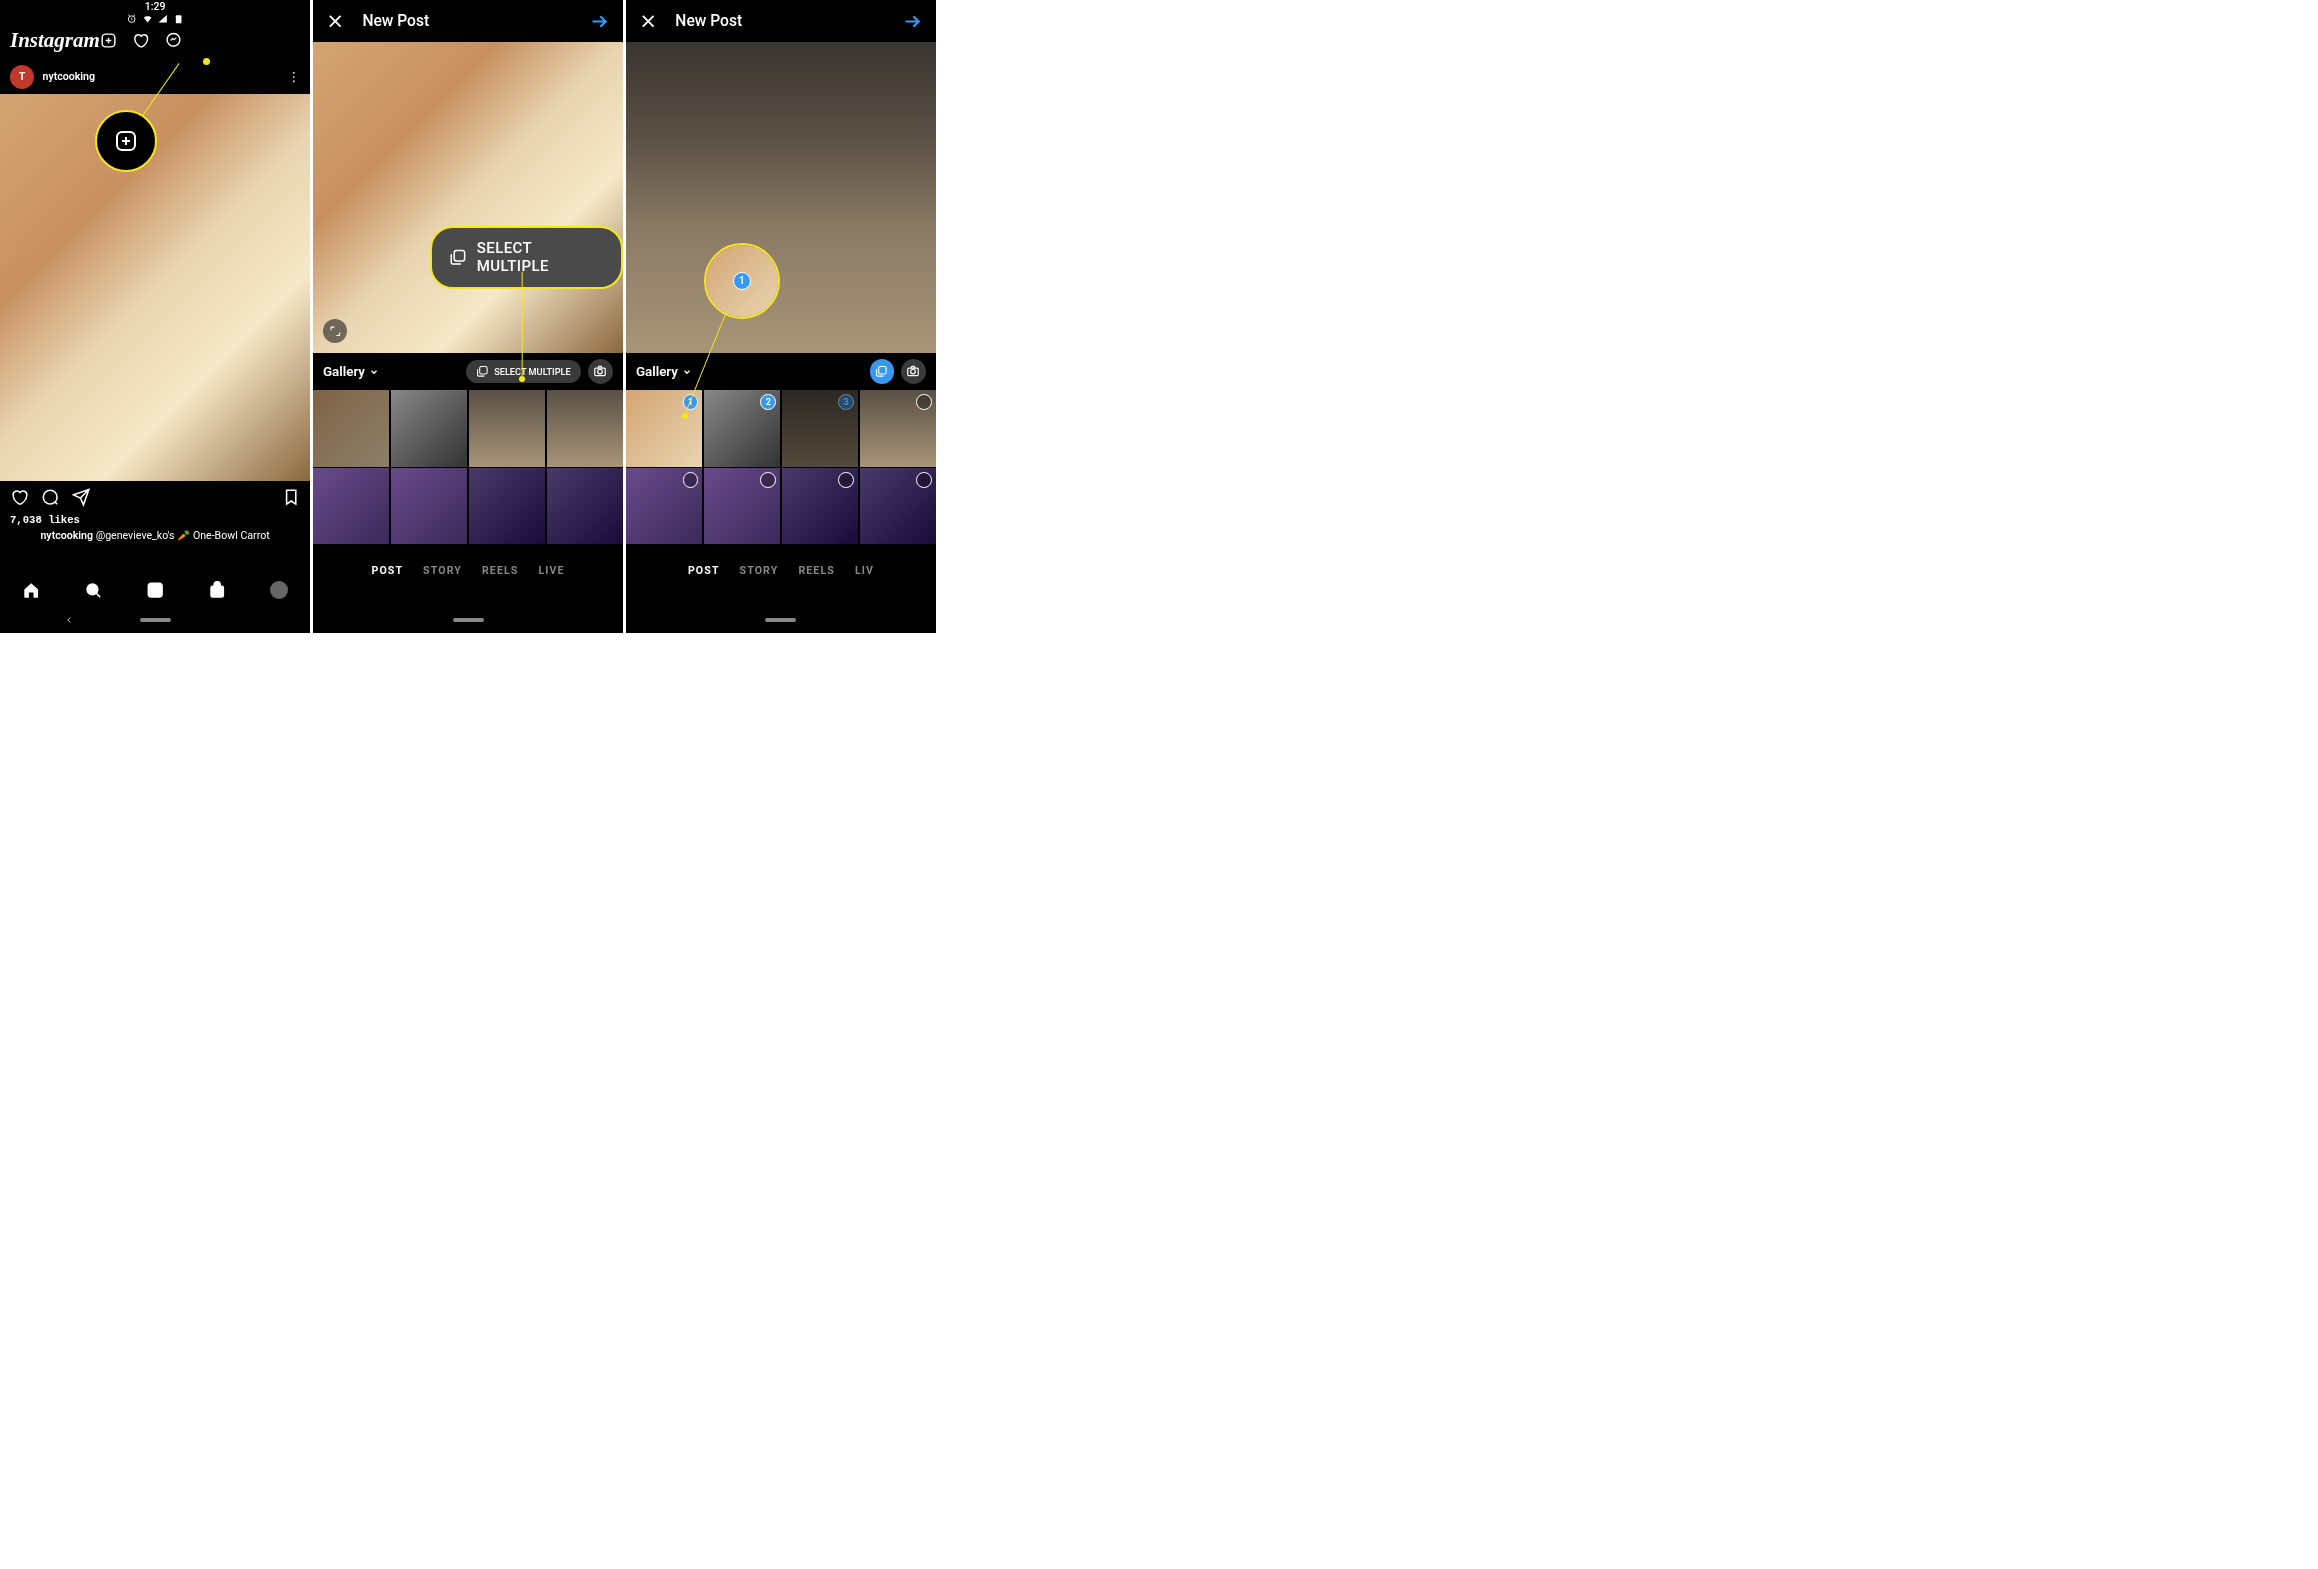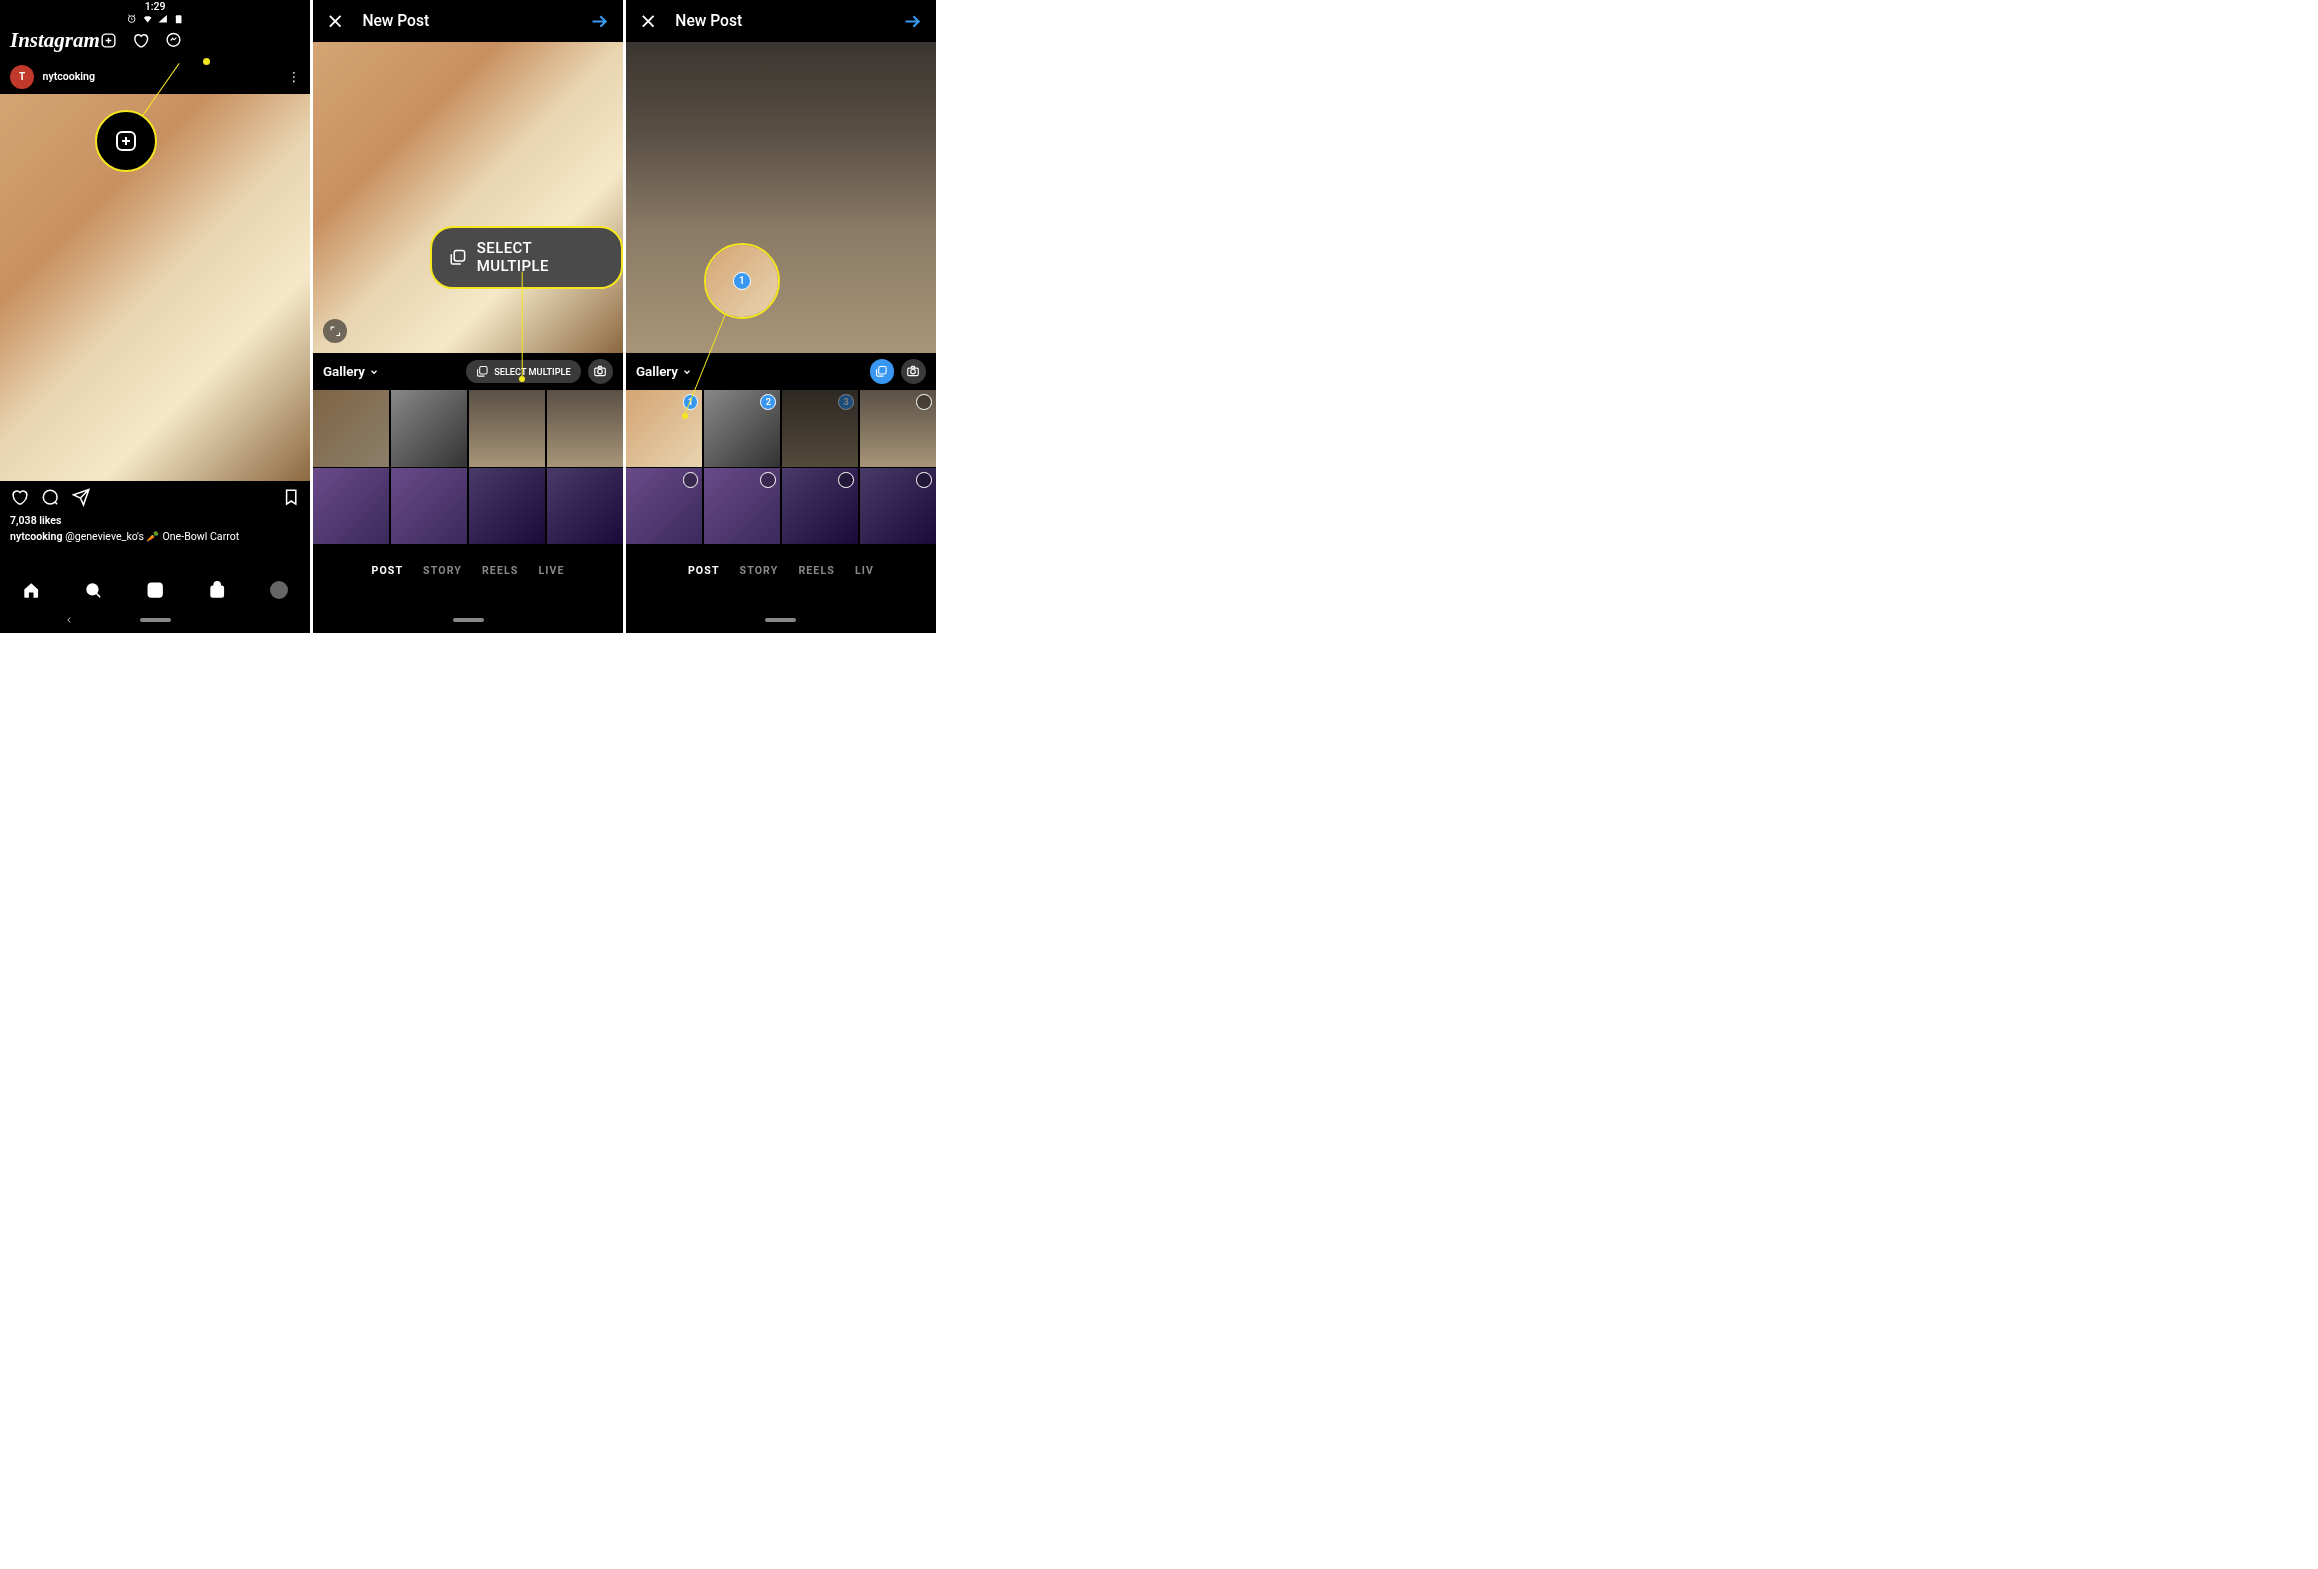--- a/index.html
+++ b/index.html
@@ -28,22 +28,22 @@
 
 .post-image { width: 100%; height: 387px; background: linear-gradient(135deg, #d4a574 0%, #c89060 30%, #e8d4b0 50%, #f5e8c8 70%, #8b6840 100%); position: relative; }
 
 
 .actions { height: 33px; display: flex; align-items: center; justify-content: space-between; padding: 0 10px; }
 .actions-left { display: flex; gap: 12.7px; }
 .actions svg { width: 18.4px; height: 18.4px; stroke: #fff; fill: none; stroke-width: 2; }
 
 
 .post-info { padding: 0 10px; color: #fff; font-size: 10.6px; }
-.likes { font-weight: 600; margin-bottom: 2.8px; }
-.caption { line-height: 1.4; }
+.likes { font-weight: 600; margin-bottom: 2.8px; font-family: Liberation Mono, monospace; }
+.caption { line-height: 1.4; text-align: center; }
 .caption-user { font-weight: 600; }
 
 
 .bottom-nav { height: 35px; display: flex; align-items: center; justify-content: space-around; margin-top: auto; }
 .bottom-nav svg { width: 18.4px; height: 18.4px; fill: #fff; }
 .bottom-nav .nav-avatar { width: 18.4px; height: 18.4px; border-radius: 50%; background: #666; }
 
 
 .sys-nav { height: 25.4px; display: flex; align-items: center; justify-content: center; gap: 71px; }
 .sys-pill { width: 31px; height: 4.2px; background: #888; border-radius: 2.1px; }

